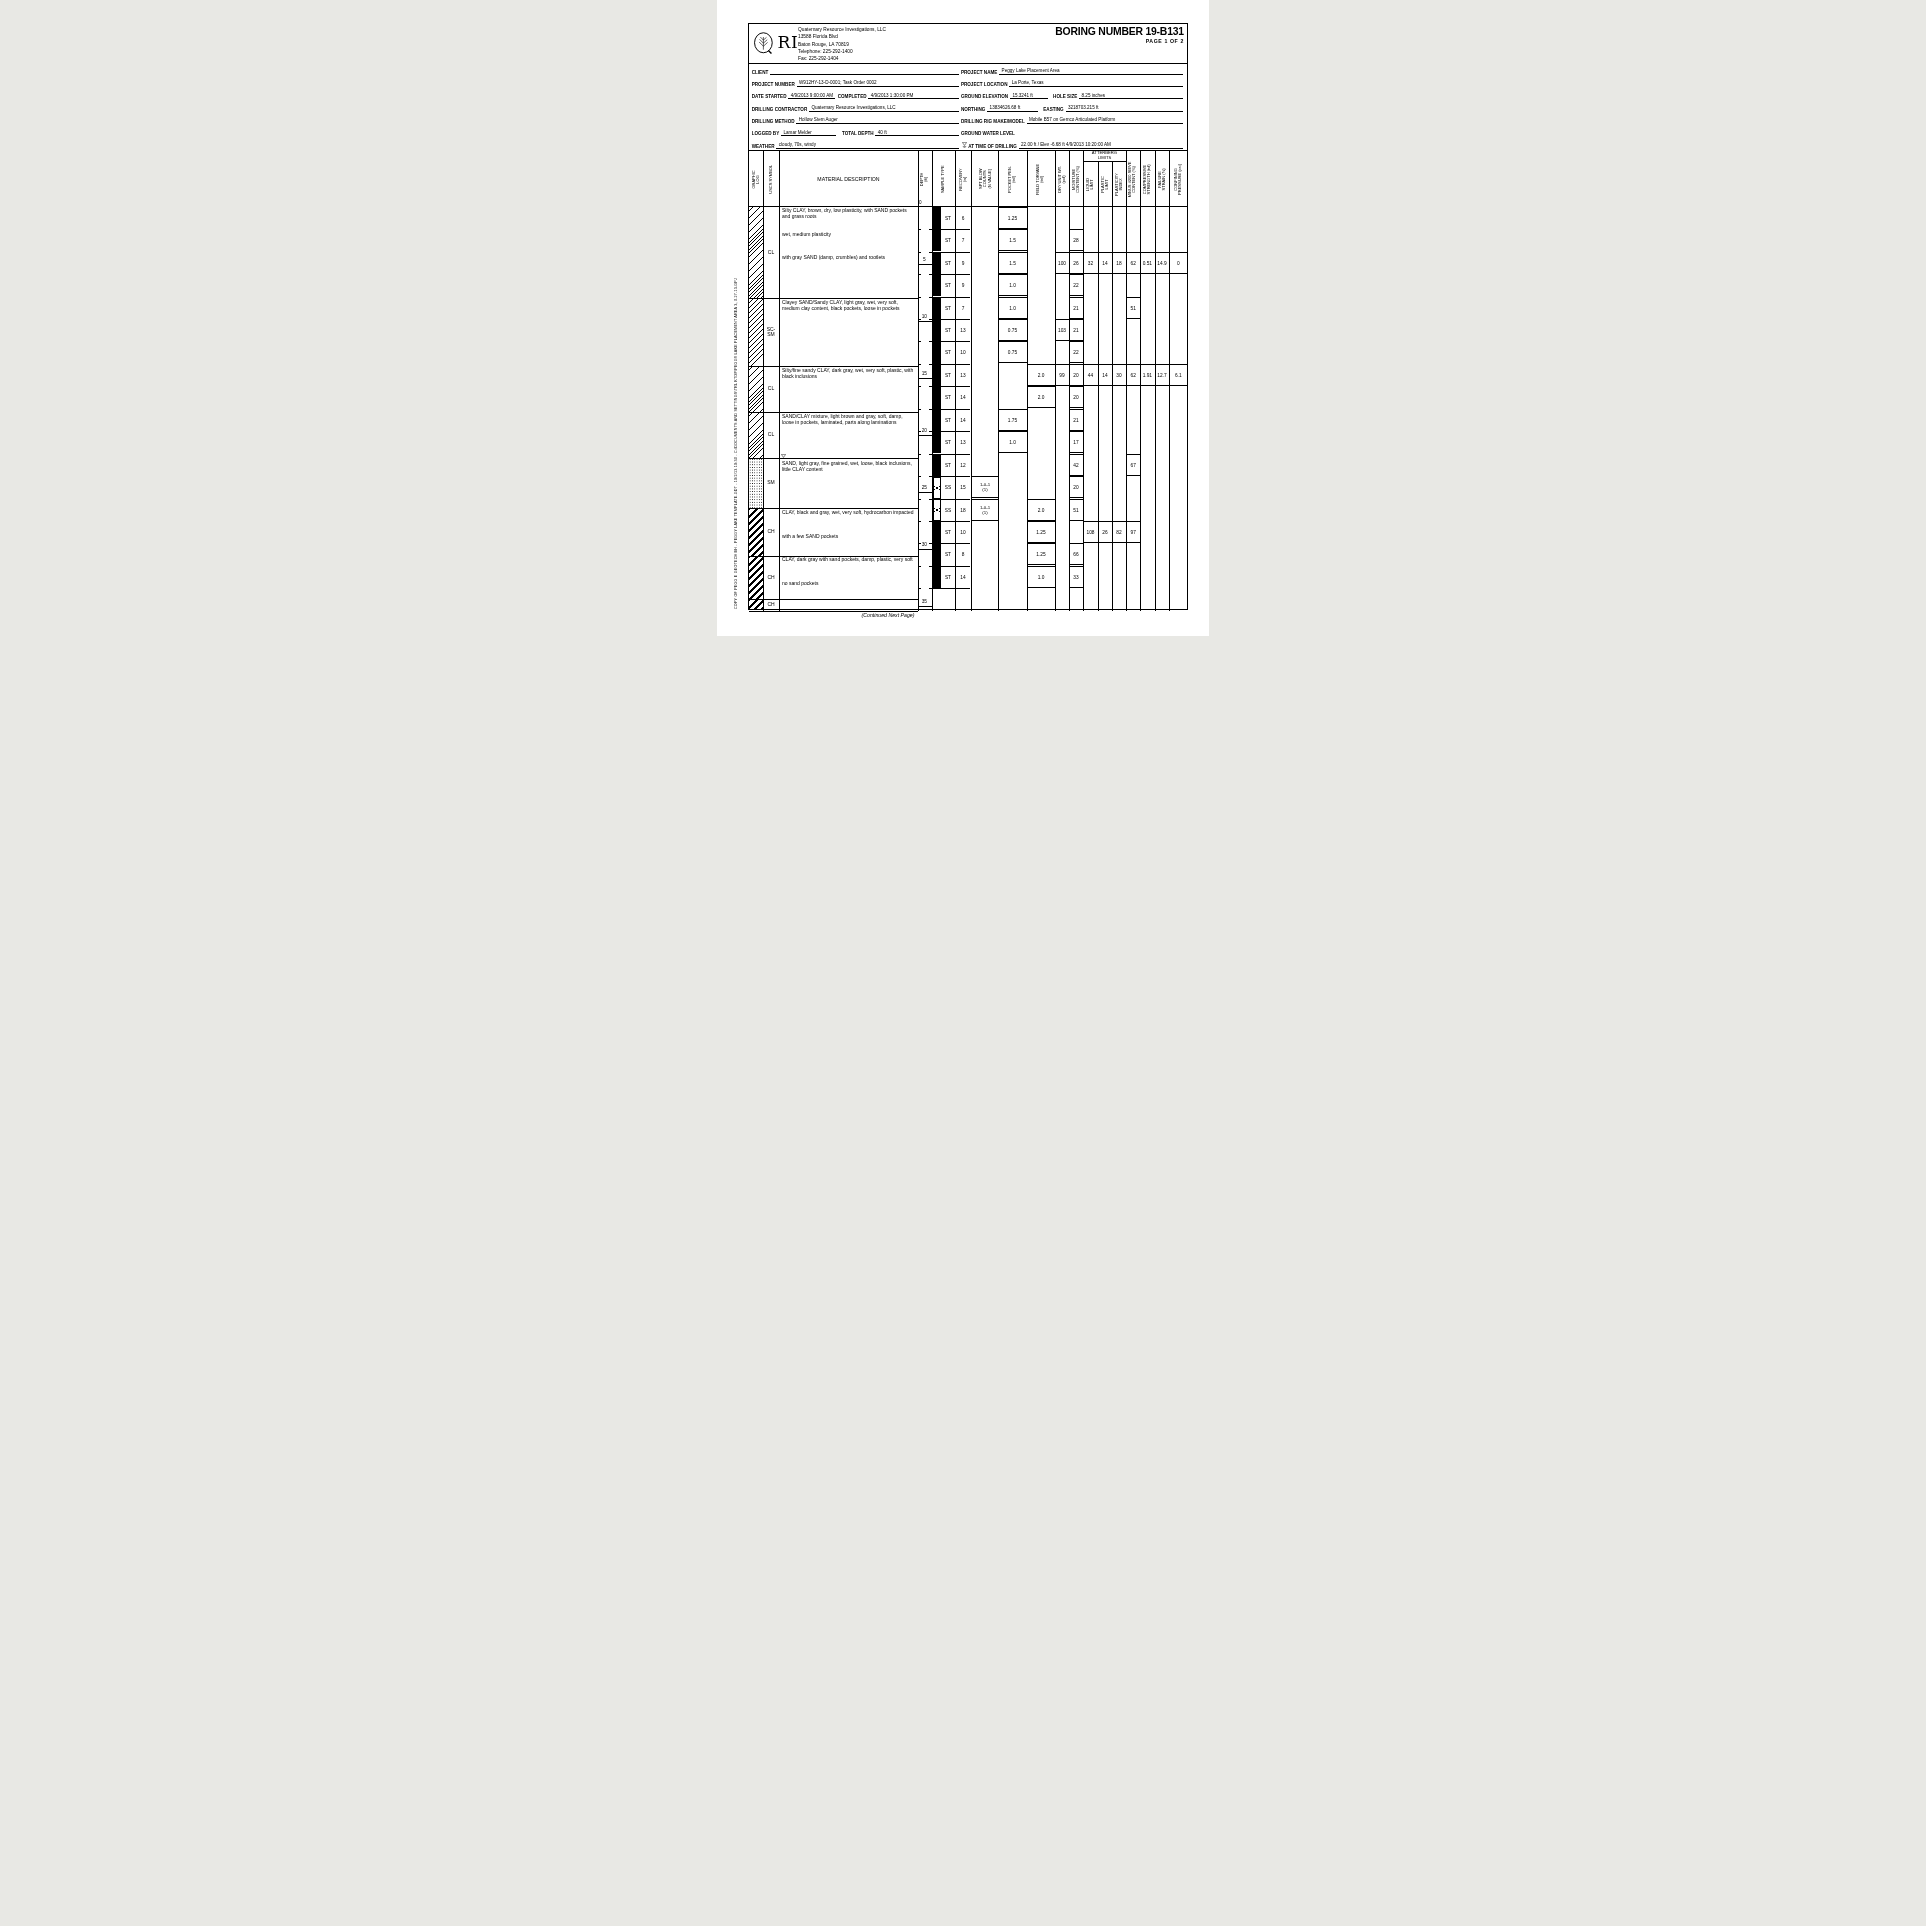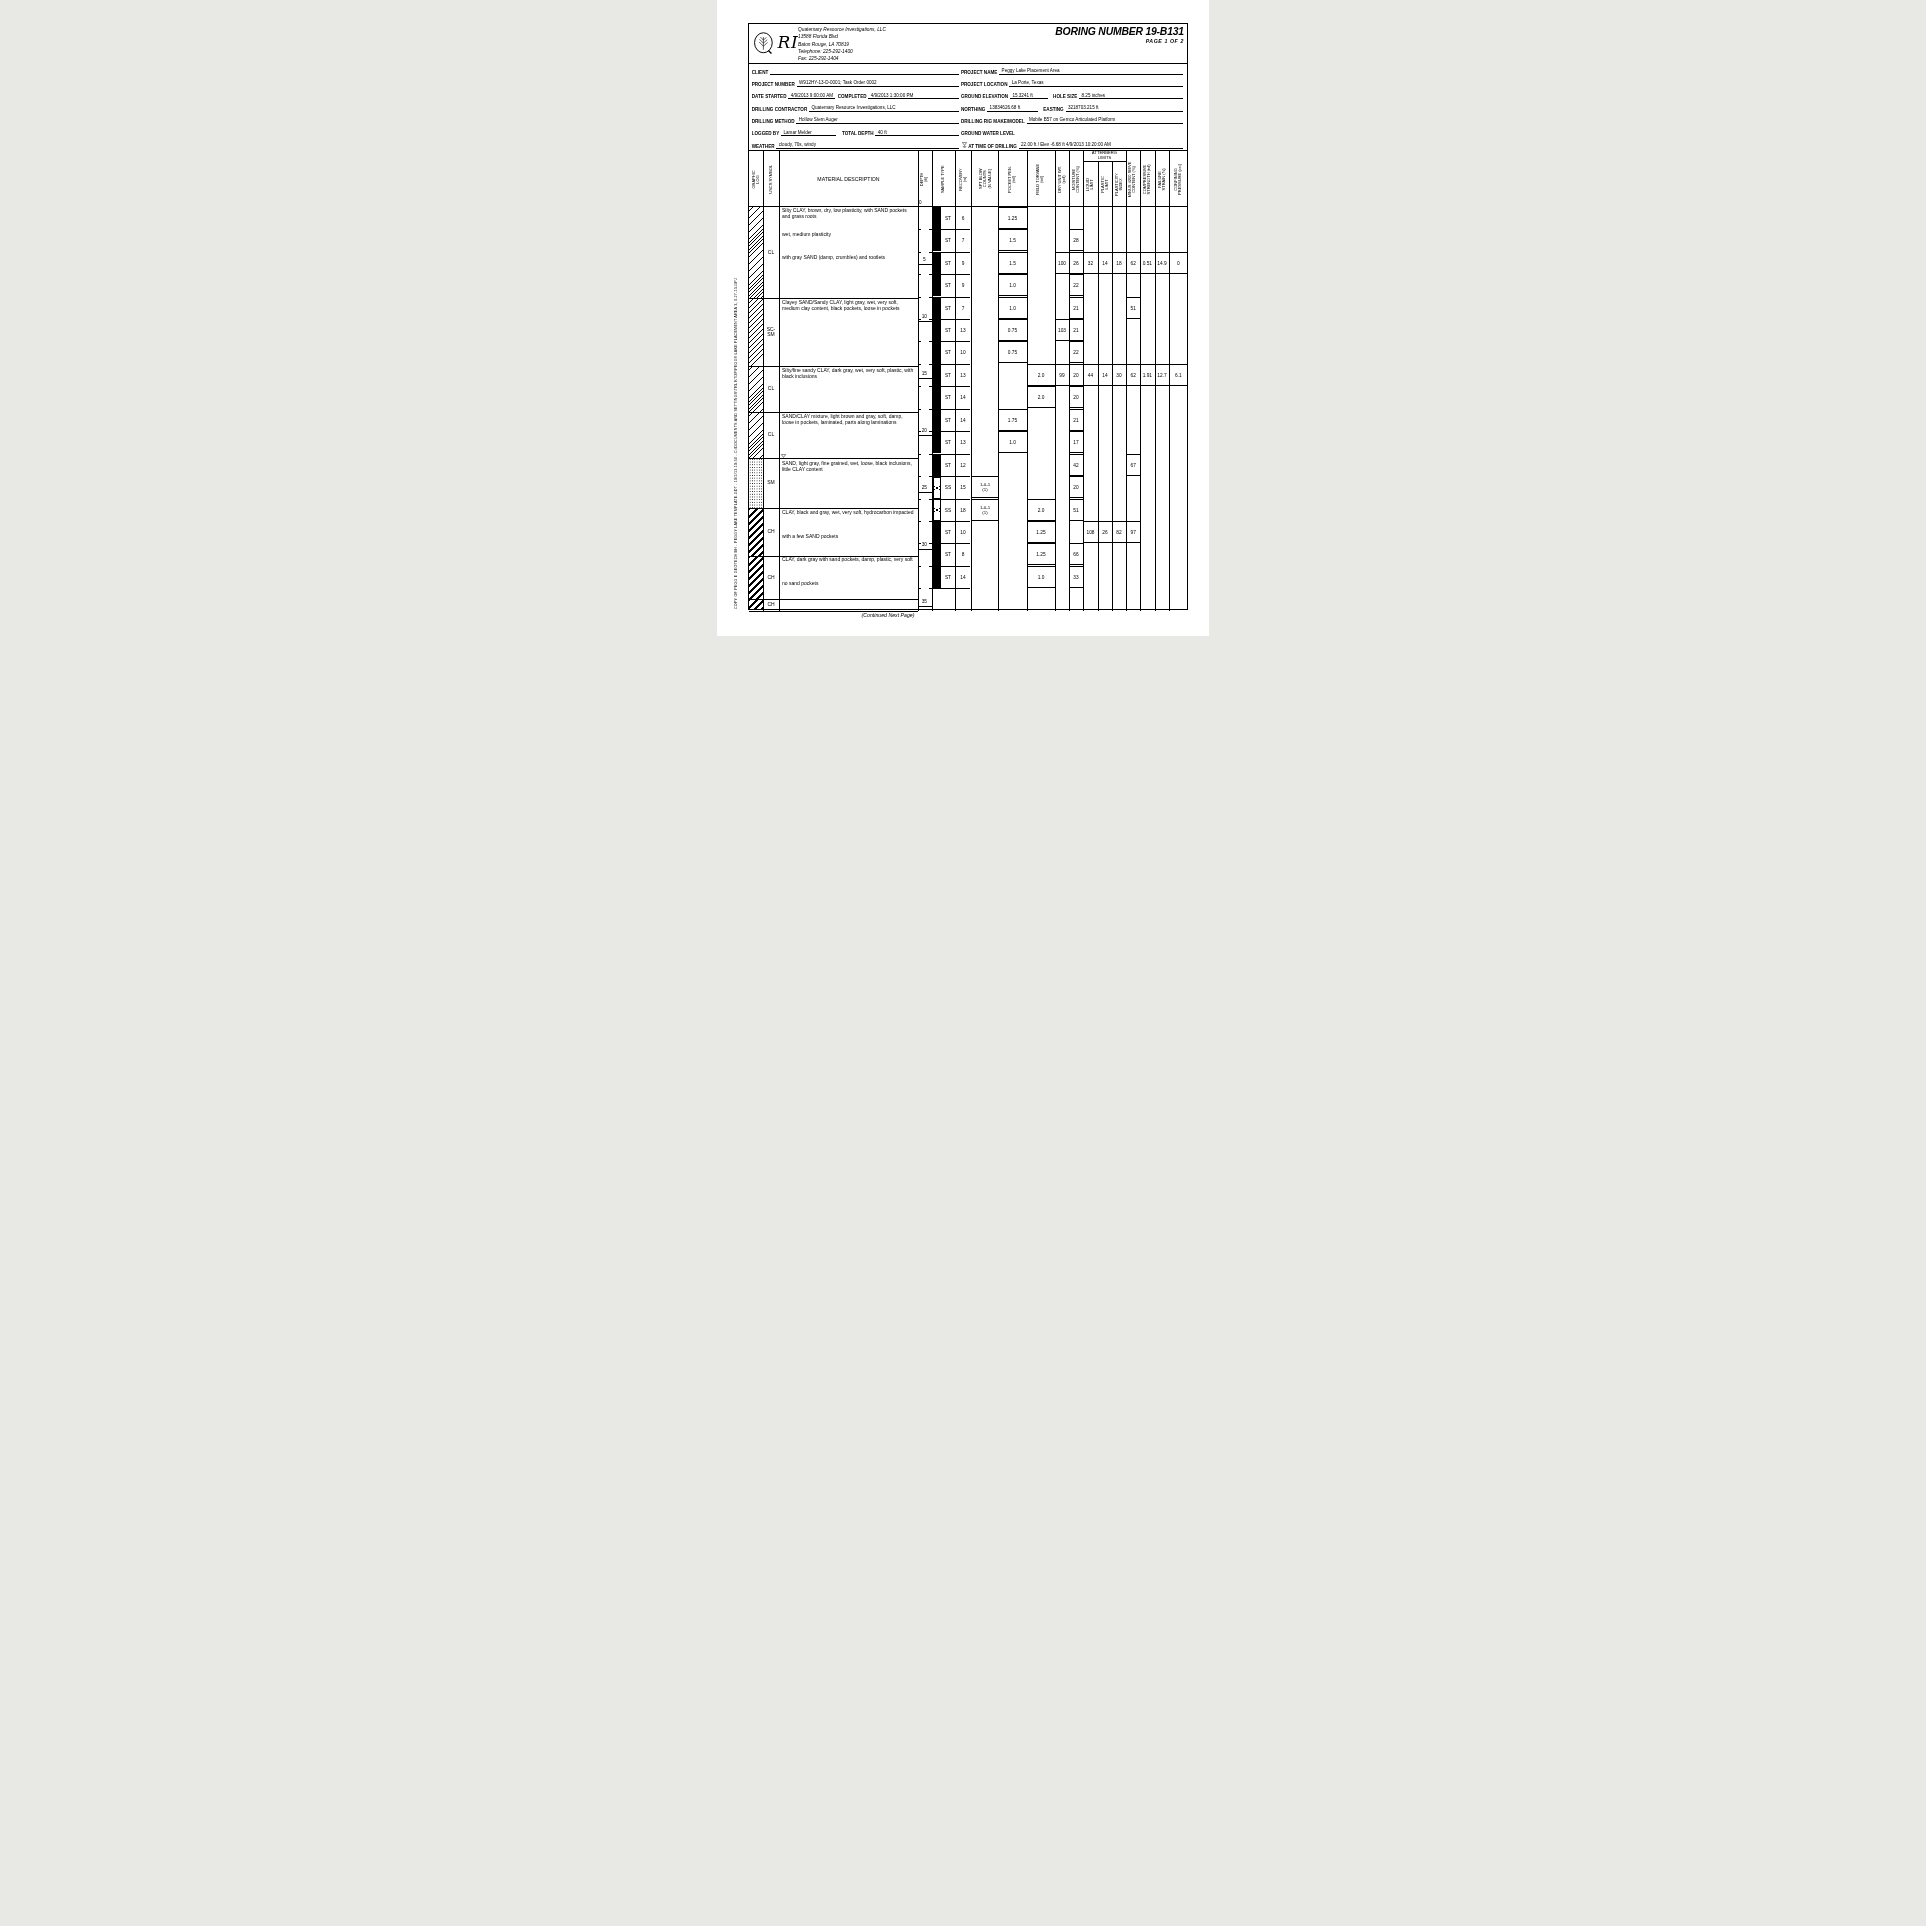--- a/index.html
+++ b/index.html
@@ -1,19 +1,19 @@
 <!DOCTYPE html>
 <html style="font-size:6.2px"><head>
 <meta charset="utf-8">
 <style>
   html,body{margin:0;padding:0;background:#e8e8e4;}
   .page{position:relative;width:492px;height:636px;background:#fff;font-family:"Liberation Sans",sans-serif;color:#000;margin:0 auto;overflow:hidden;}
   .sheet{position:absolute;left:31px;top:23px;width:440px;height:587px;border:0.8px solid #000;border-top-width:1.5px;border-bottom-width:1.2px;box-sizing:border-box;background:#fff;}
   
-  .co-header{position:relative;height:39px;border-bottom:0.8px solid #000;font-style:italic;}
+  .co-header{position:relative;height:39px;border-bottom:0.8px solid #000;}
   .logo{position:absolute;left:3.9px;top:7.7px;display:flex;align-items:center;}
   .logo-letters{font-family:"DejaVu Serif","Liberation Serif",serif;font-size:17px;letter-spacing:0.8px;margin-left:-5.4px;margin-top:-1.5px;}
   .co-lines{position:absolute;left:49px;top:2.3px;font-size:4.8px;line-height:1.5;}
   .title-block{position:absolute;right:3.1px;top:1.5px;text-align:right;}
   .boring-title{font-size:10.4px;font-weight:bold;letter-spacing:-0.2px;}
   .page-label{font-size:5.2px;font-weight:600;letter-spacing:0.6px;margin-top:1.2px;}
   
   .info-grid{position:relative;height:86px;font-size:4.6px;}
   .info-row{display:flex;height:12.3px;align-items:flex-end;padding-bottom:1.5px;box-sizing:border-box;}
   .info-left{width:210px;display:flex;align-items:flex-end;padding-left:2.7px;box-sizing:border-box;}

